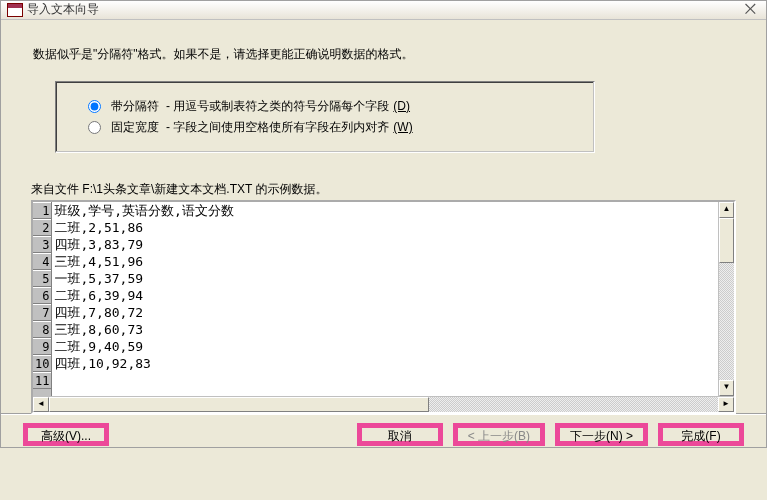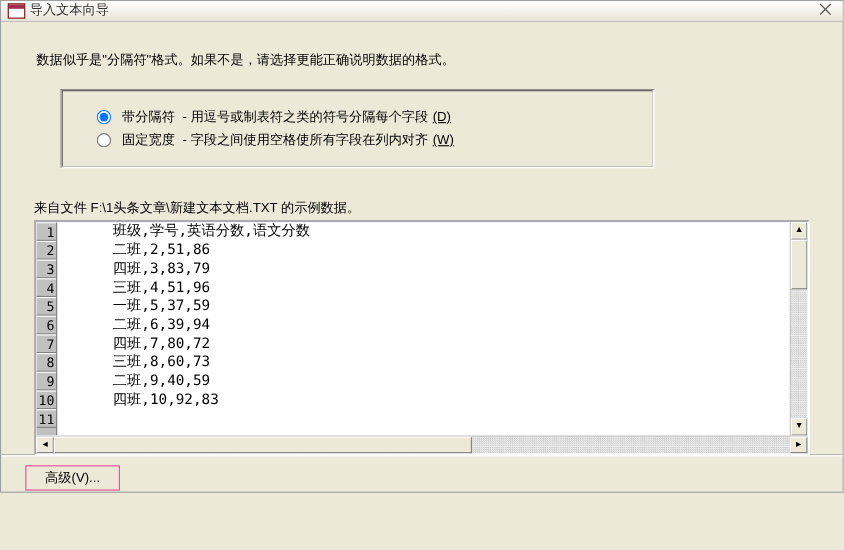--- a/index.html
+++ b/index.html
@@ -116,21 +116,20 @@
       min-width: 18px;
       font-size: 12px;
     }
     .lines {
       flex: 1;
       padding-left: 2px;
     }
     .lines div {
       height: 17px;
       white-space: pre;
-      margin-left: 48px;
     }
     .vscroll {
       width: 16px;
       background: #e0e0e0;
       border-left: 1px solid #c0c0c0;
       display: flex;
       flex-direction: column;
     }
     .sb-btn {
       height: 16px;
@@ -164,21 +163,21 @@
       border-top: 1px solid #fff;
       box-shadow: 0 -1px 0 #a0a0a0;
       padding: 8px 22px 0 22px;
       display: flex;
       align-items: center;
     }
     .btn {
       height: 23px;
       min-width: 86px;
       background: #ece9d8;
-      border: 1px solid #ec4899;
+      border: 5px solid #ec4899;
       font-family: inherit;
       font-size: 12px;
       padding: 0 10px;
       cursor: default;
     }
     .btn:disabled { color: #888; }
     .btn-grp { display: flex; gap: 10px; margin-left: auto; }
     .underline { text-decoration: underline; }
   </style>
 </head>
@@ -253,14 +252,20 @@
         <div class="sb-track">
           <div class="sb-thumb" style="left:0; width:380px;"></div>
         </div>
         <div class="sb-btn">►</div>
       </div>
     </div>
   </div>
 
   <div class="footer">
     <button class="btn">高级(V)...</button>
+    <div class="btn-grp">
+      <button class="btn">取消</button>
+      <button class="btn" disabled="">&lt; 上一步(B)</button>
+      <button class="btn">下一步(N) &gt;</button>
+      <button class="btn">完成(F)</button>
+    </div>
   </div>
 </div>
 
 </body></html>

